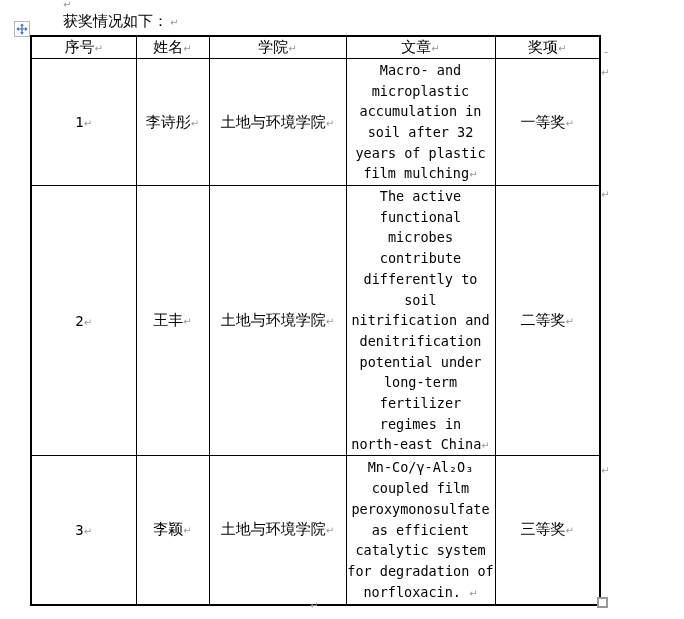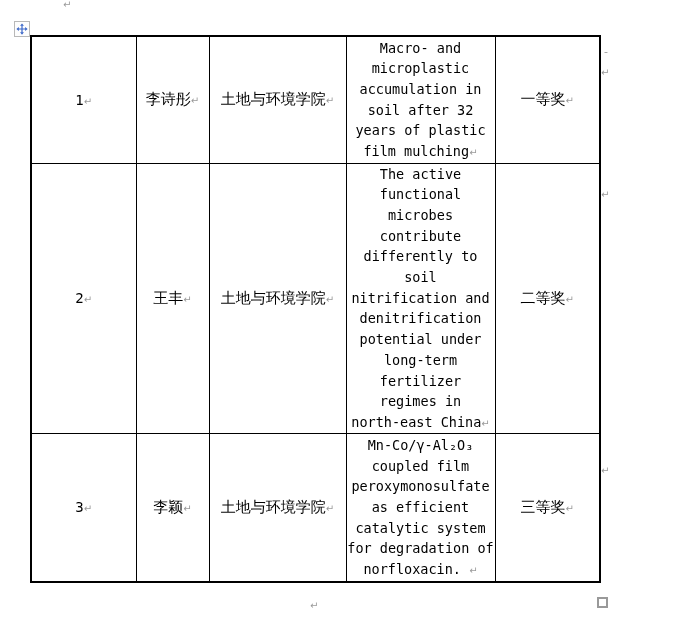--- a/index.html
+++ b/index.html
@@ -48,39 +48,49 @@
   }
   .row-end-dash{color:#9a9a9a;font-size:11px;font-family:"DejaVu Sans",sans-serif;}
 </style>
 </head>
 <body>
 
 <div class="canvas">
 
   <span class="mark abs" style="left:63px;top:0px;">↵</span>
 
+  <div class="title-line abs" style="left:63px;top:12px;">
+    <span>获奖情况如下：</span><span class="mark">↵</span>
+  </div>
 
   <div class="move-handle abs">
     <span style="display:flex;">
       <svg width="12" height="12" viewBox="0 0 16 16">
         <path d="M8 0.5 L10.6 3.8 H5.4 Z M8 15.5 L5.4 12.2 H10.6 Z M0.5 8 L3.8 5.4 V10.6 Z M15.5 8 L12.2 10.6 V5.4 Z" fill="#3a66c8"></path>
         <path d="M8 3 V13 M3 8 H13" stroke="#3a66c8" stroke-width="1.6"></path>
       </svg>
     </span>
   </div>
 
   <table class="grid">
     <colgroup>
       <col style="width:105px">
         <col style="width:73px">
         <col style="width:137px">
       <col style="width:149px">
         <col style="width:105px">
     </colgroup>
     <tbody>
+        <tr>
+      <th><span>序号</span><span class="mark">↵</span></th>
+      <th><span>姓名</span><span class="mark">↵</span></th>
+      <th><span>学院</span><span class="mark">↵</span></th>
+      <th><span>文章</span><span class="mark">↵</span></th>
+      <th><span>奖项</span><span class="mark">↵</span></th>
+    </tr>
     <tr class="r1">
       <td class="num"><span>1</span><span class="mark">↵</span></td>
       <td class="zh"><span>李诗彤</span><span class="mark">↵</span></td>
       <td class="zh"><span>土地与环境学院</span><span class="mark">↵</span></td>
       <td class="article-cell"><span class="article-text">Macro- and
 microplastic
 accumulation in
 soil after 32
 years of plastic
 film mulching</span><span class="mark">↵</span></td>

